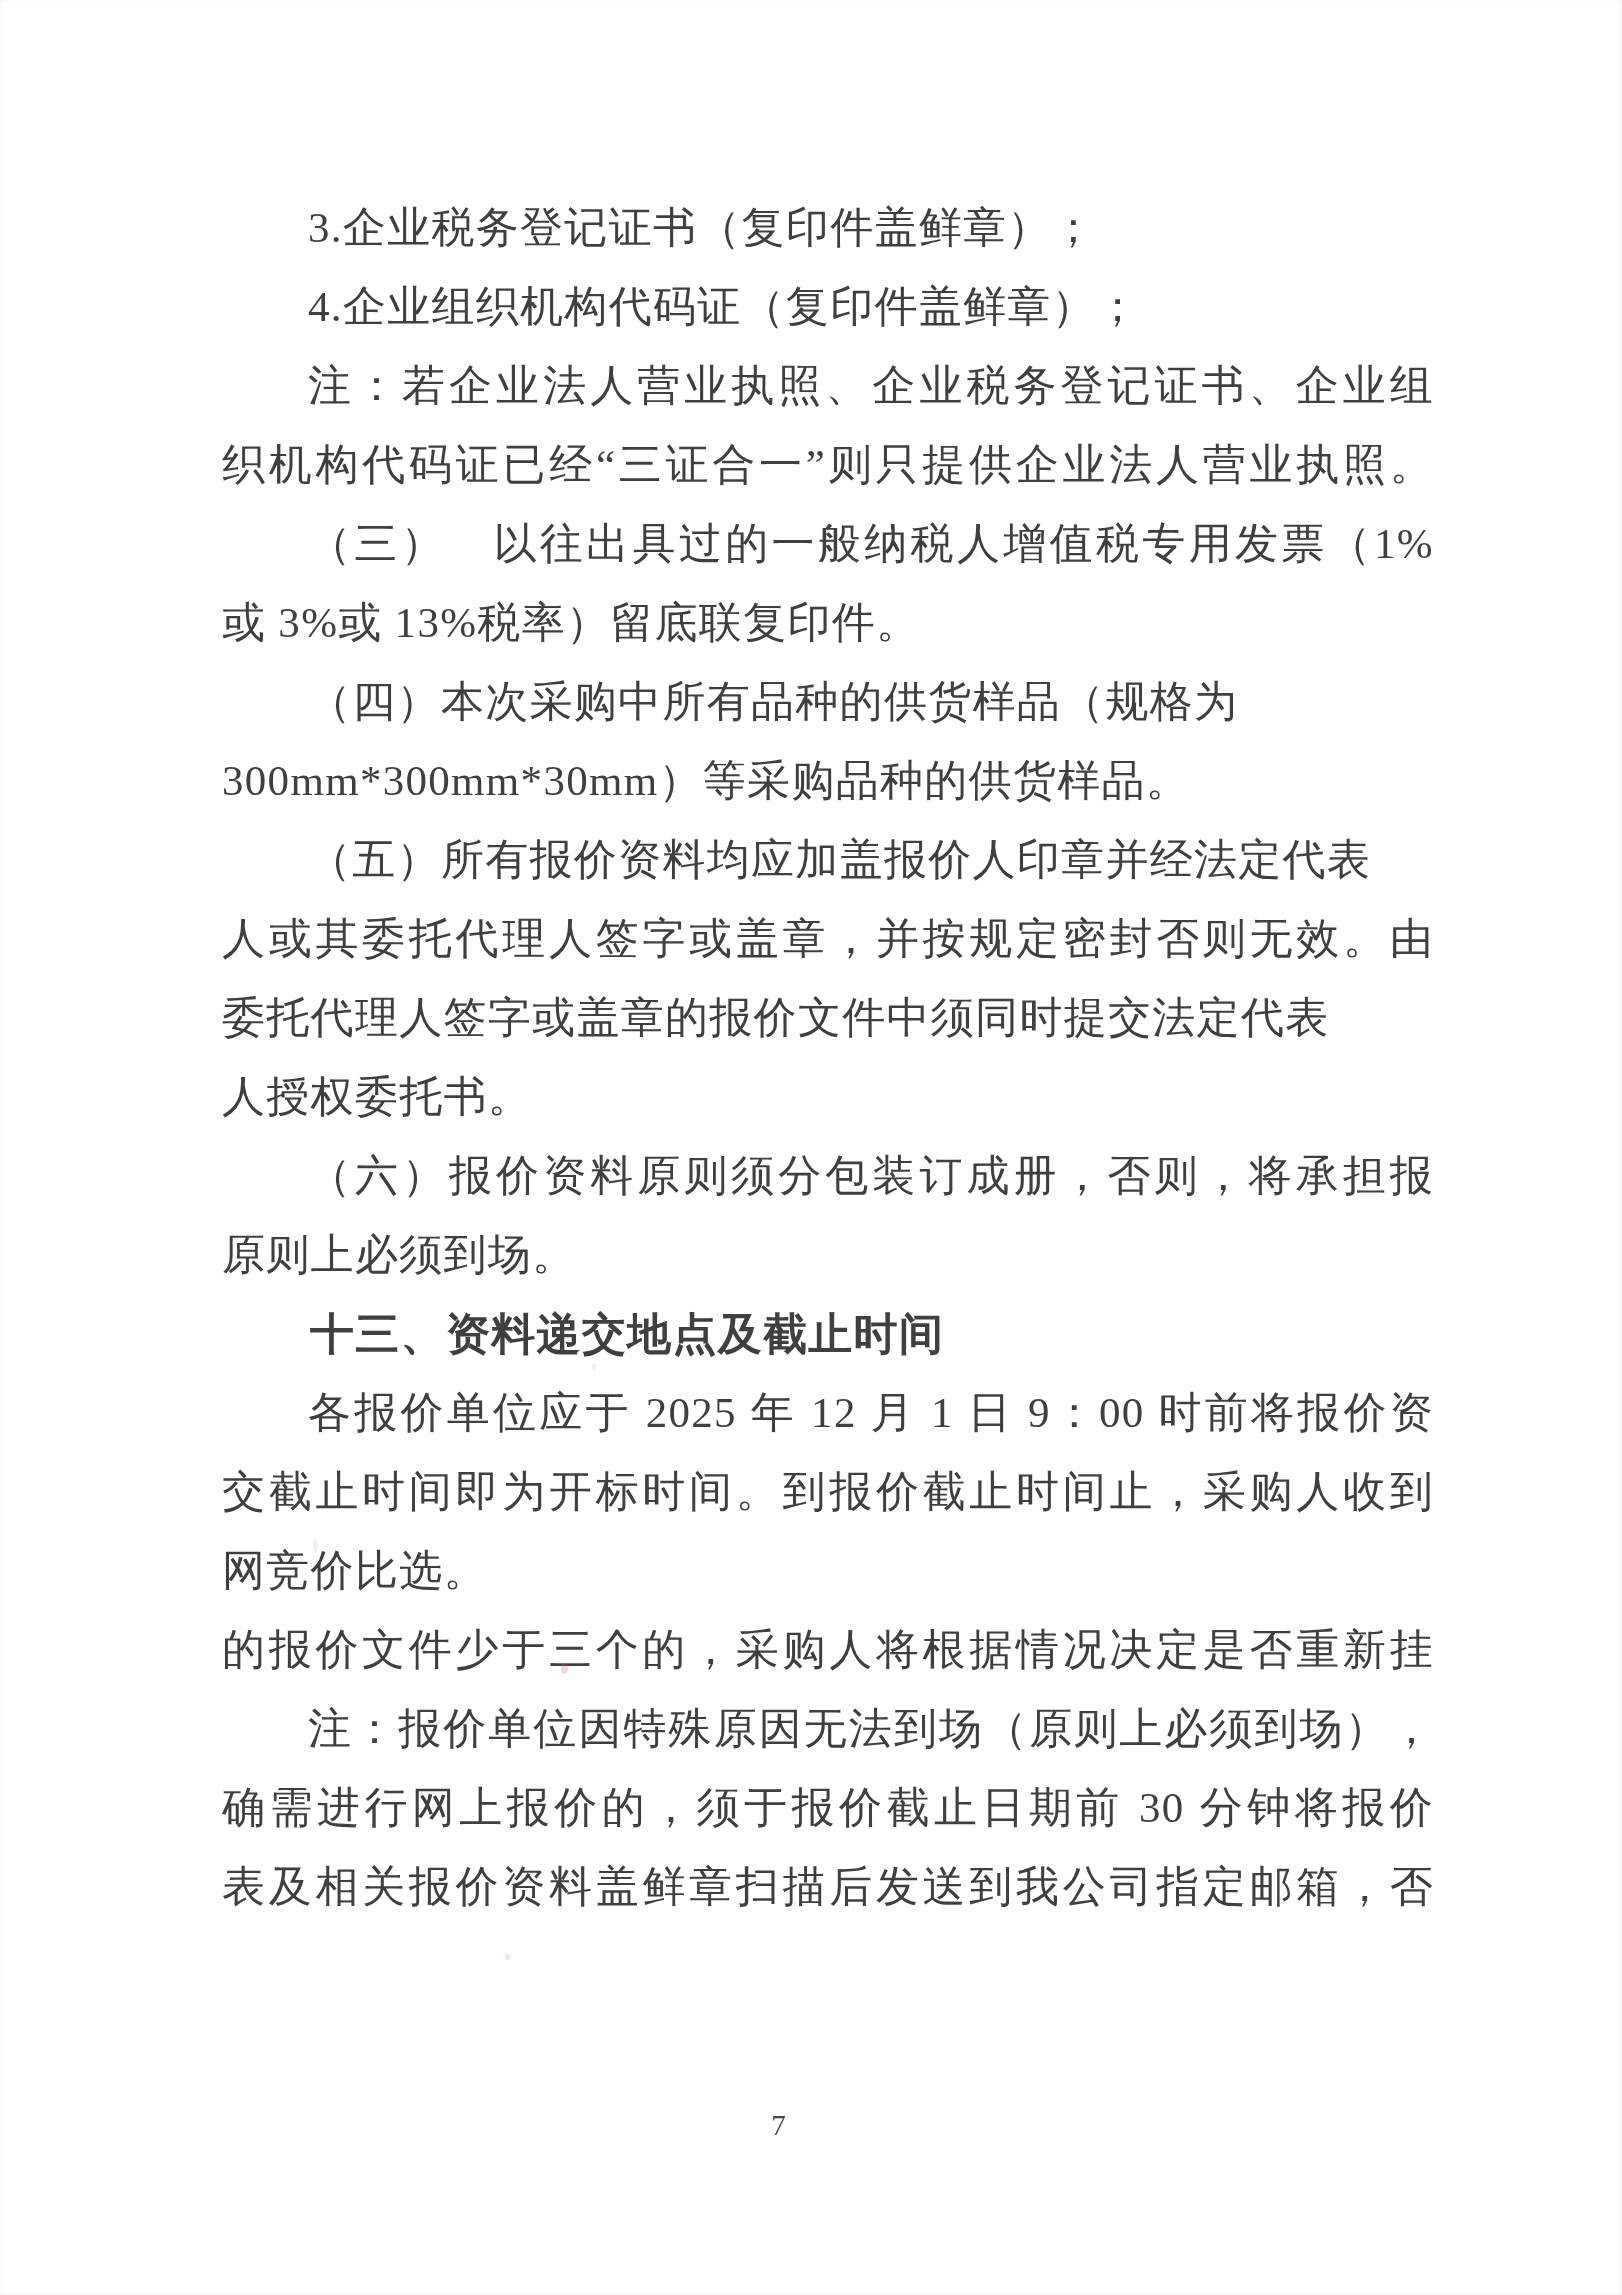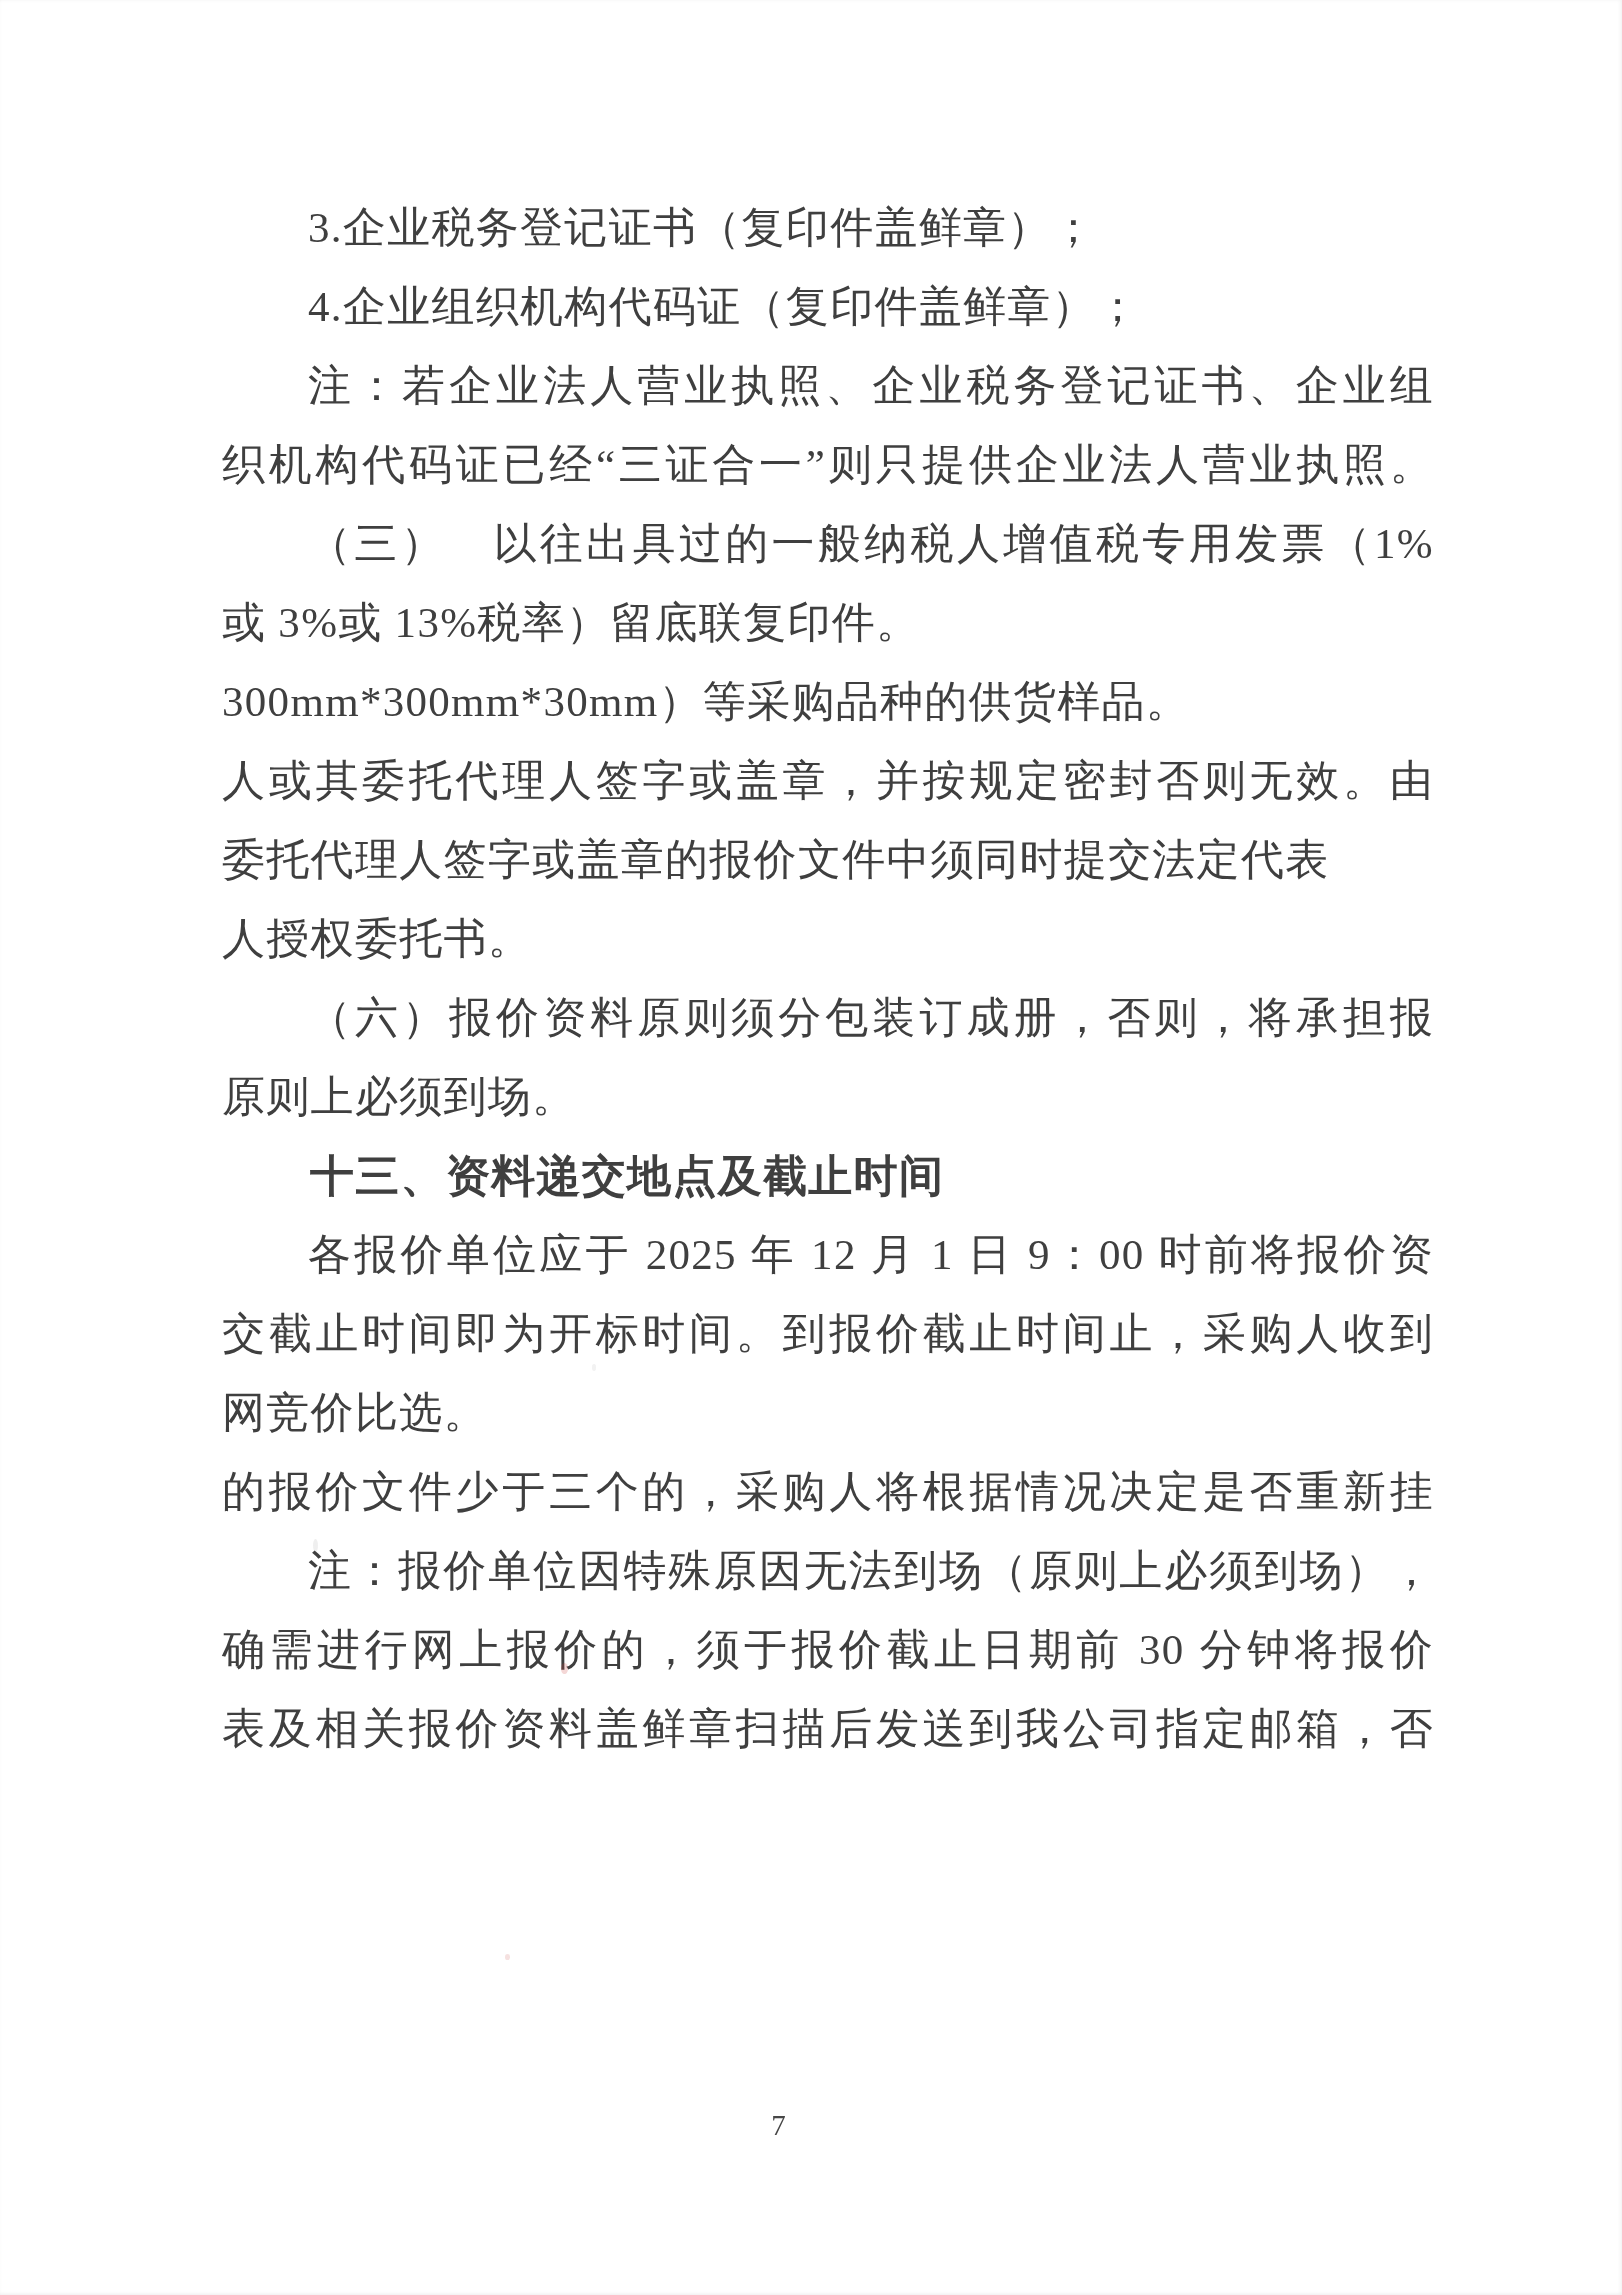--- a/index.html
+++ b/index.html
@@ -72,21 +72,23 @@
 <body>
 
 <div class="page">
   <div class="text-block" id="lines">
       <div class="line indent" style="color: rgb(63, 63, 63);">3.企业税务登记证书（复印件盖鲜章）；</div>
       <div class="line indent" style="color: rgb(63, 63, 63);">4.企业组织机构代码证（复印件盖鲜章）；</div>
       <div class="line indent justify" style="color: rgb(63, 63, 63);">注：若企业法人营业执照、企业税务登记证书、企业组</div>
       <div class="line justify" style="color: rgb(63, 63, 63);">织机构代码证已经“三证合一”则只提供企业法人营业执照。</div>
       <div class="line indent justify" style="color: rgb(63, 63, 63);">（三）　以往出具过的一般纳税人增值税专用发票（1%</div>
       <div class="line" style="color: rgb(63, 63, 63);">或 3%或 13%税率）留底联复印件。</div>
+      <div class="line indent" style="color: rgb(63, 63, 63);">（四）本次采购中所有品种的供货样品（规格为</div>
       <div class="line" style="color: rgb(63, 63, 63);">300mm*300mm*30mm）等采购品种的供货样品。</div>
+      <div class="line indent" style="color: rgb(63, 63, 63);">（五）所有报价资料均应加盖报价人印章并经法定代表</div>
       <div class="line justify" style="color: rgb(63, 63, 63);">人或其委托代理人签字或盖章，并按规定密封否则无效。由</div>
       <div class="line" style="color: rgb(63, 63, 63);">委托代理人签字或盖章的报价文件中须同时提交法定代表</div>
       <div class="line" style="color: rgb(63, 63, 63);">人授权委托书。</div>
       <div class="line indent justify" style="color: rgb(63, 63, 63);">（六）报价资料原则须分包装订成册，否则，将承担报</div>
       <div class="line" style="color: rgb(63, 63, 63);">原则上必须到场。</div>
       <div class="line indent heading" style="color: rgb(63, 63, 63);">十三、资料递交地点及截止时间</div>
       <div class="line indent justify" style="color: rgb(63, 63, 63);">各报价单位应于 2025 年 12 月 1 日 9：00 时前将报价资</div>
       <div class="line justify" style="color: rgb(63, 63, 63);">交截止时间即为开标时间。到报价截止时间止，采购人收到</div>
       <div class="line" style="color: rgb(63, 63, 63);">网竞价比选。</div>
       <div class="line justify" style="color: rgb(63, 63, 63);">的报价文件少于三个的，采购人将根据情况决定是否重新挂</div>

